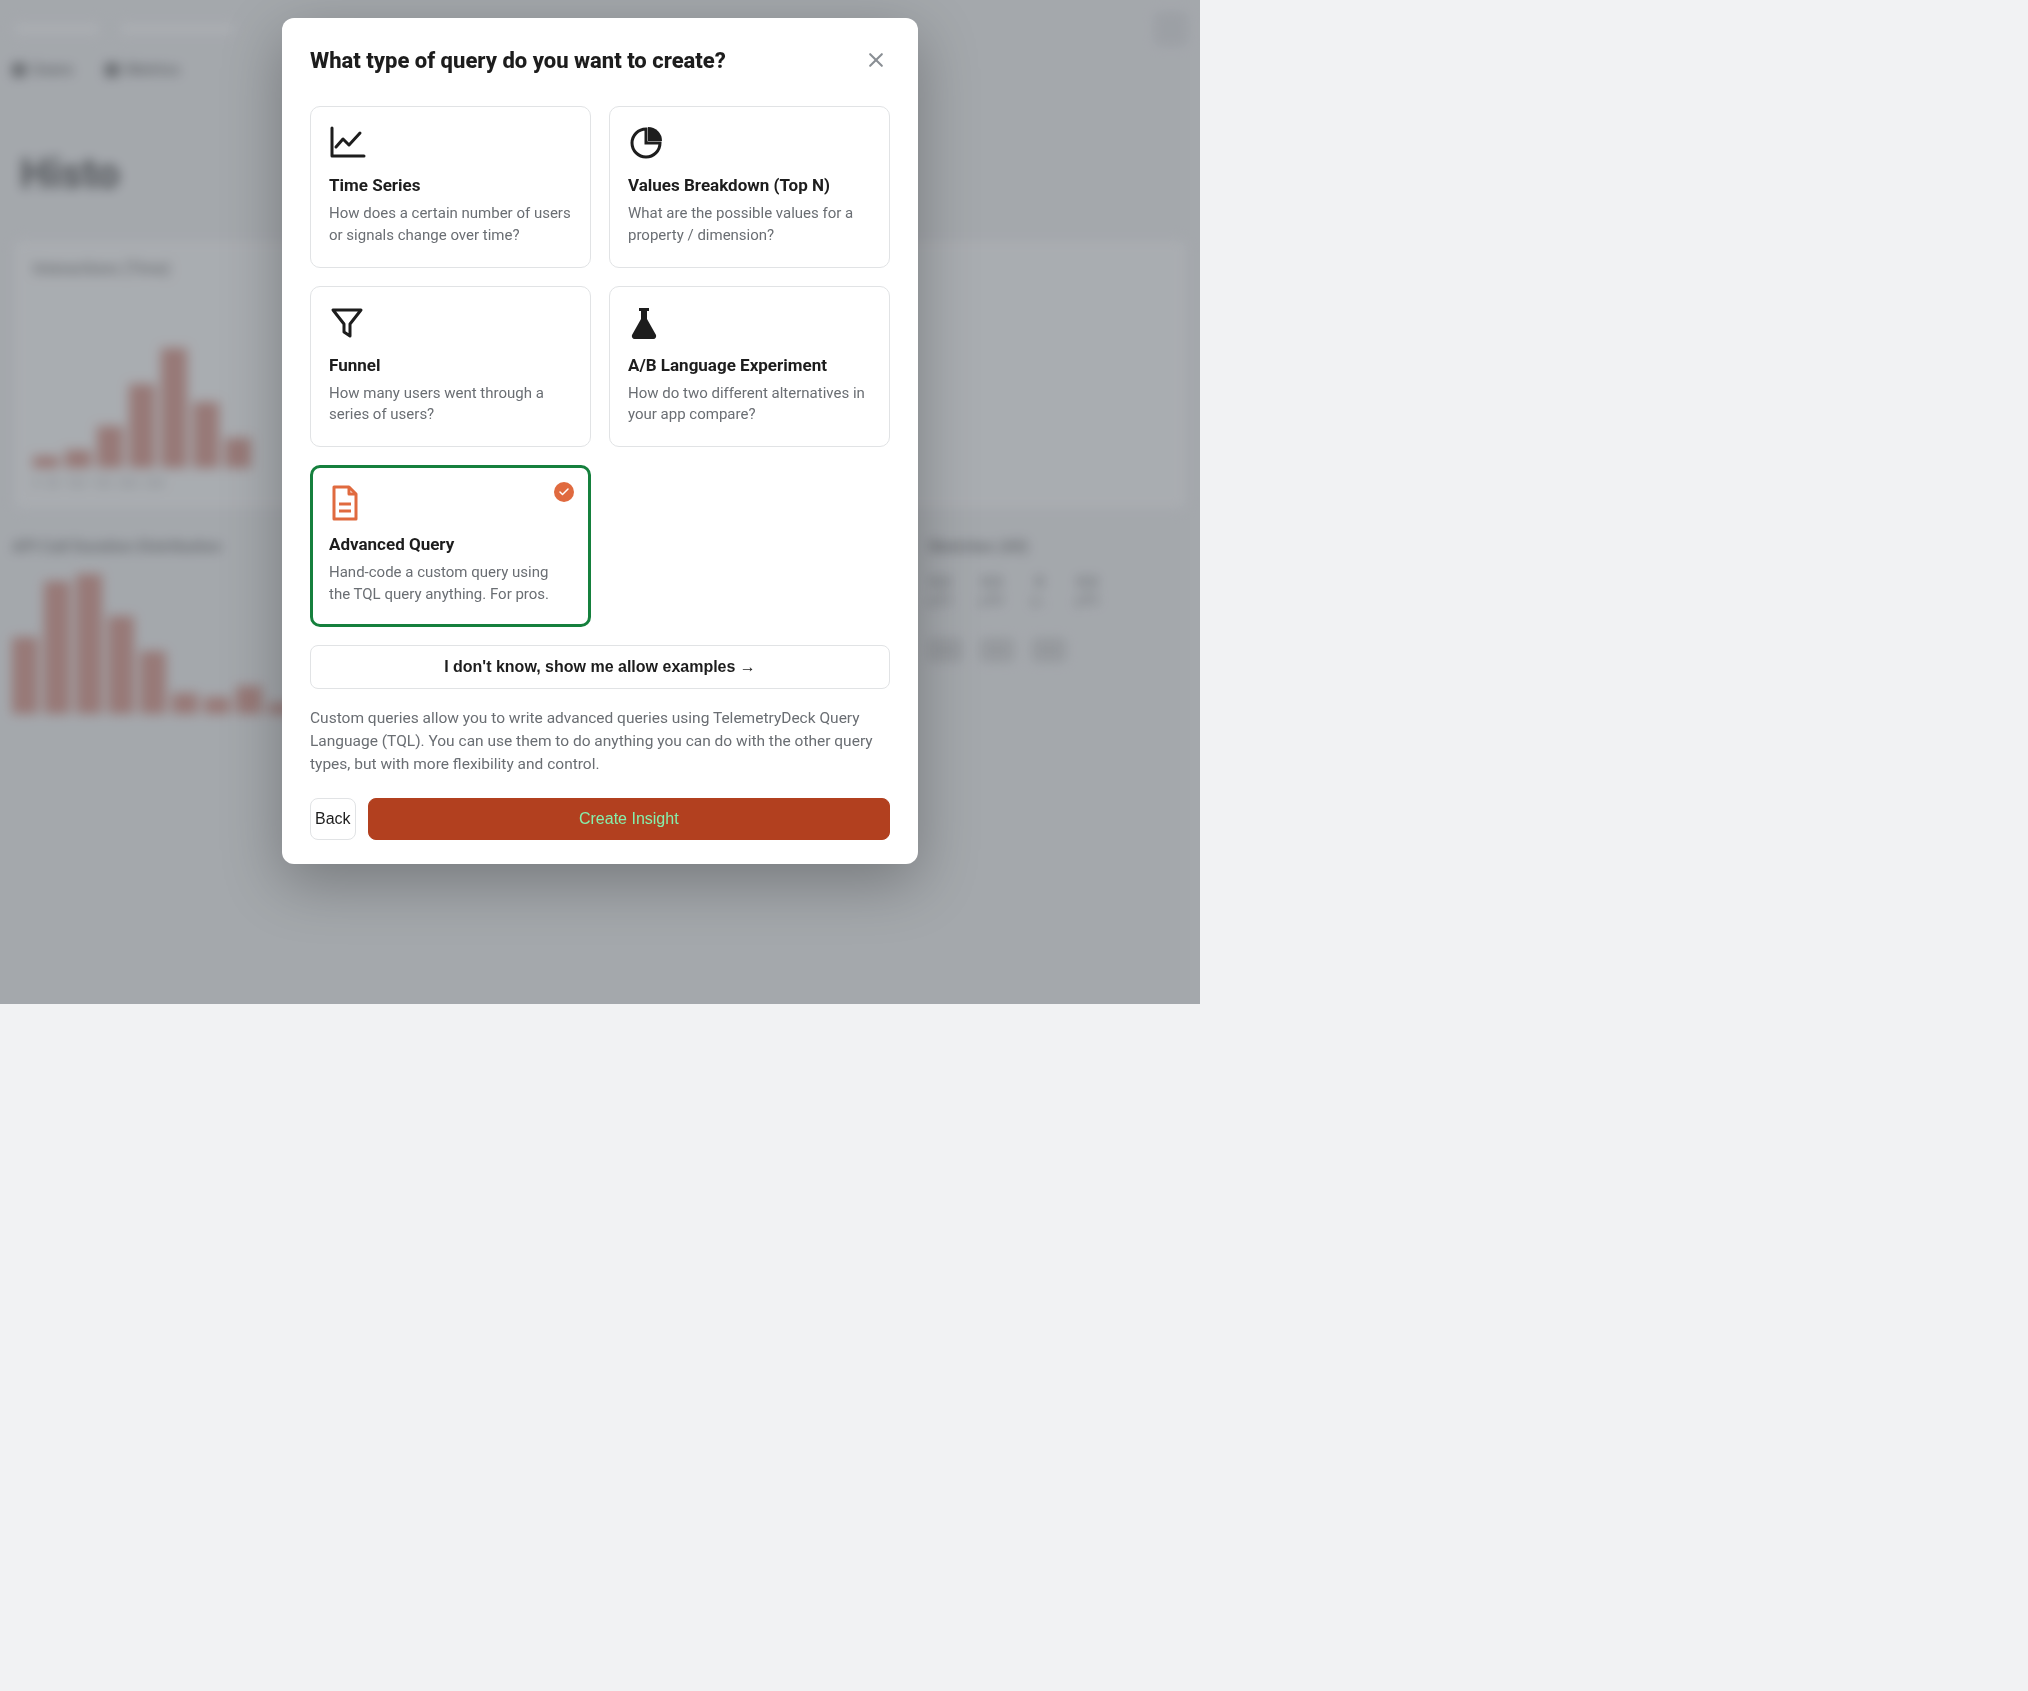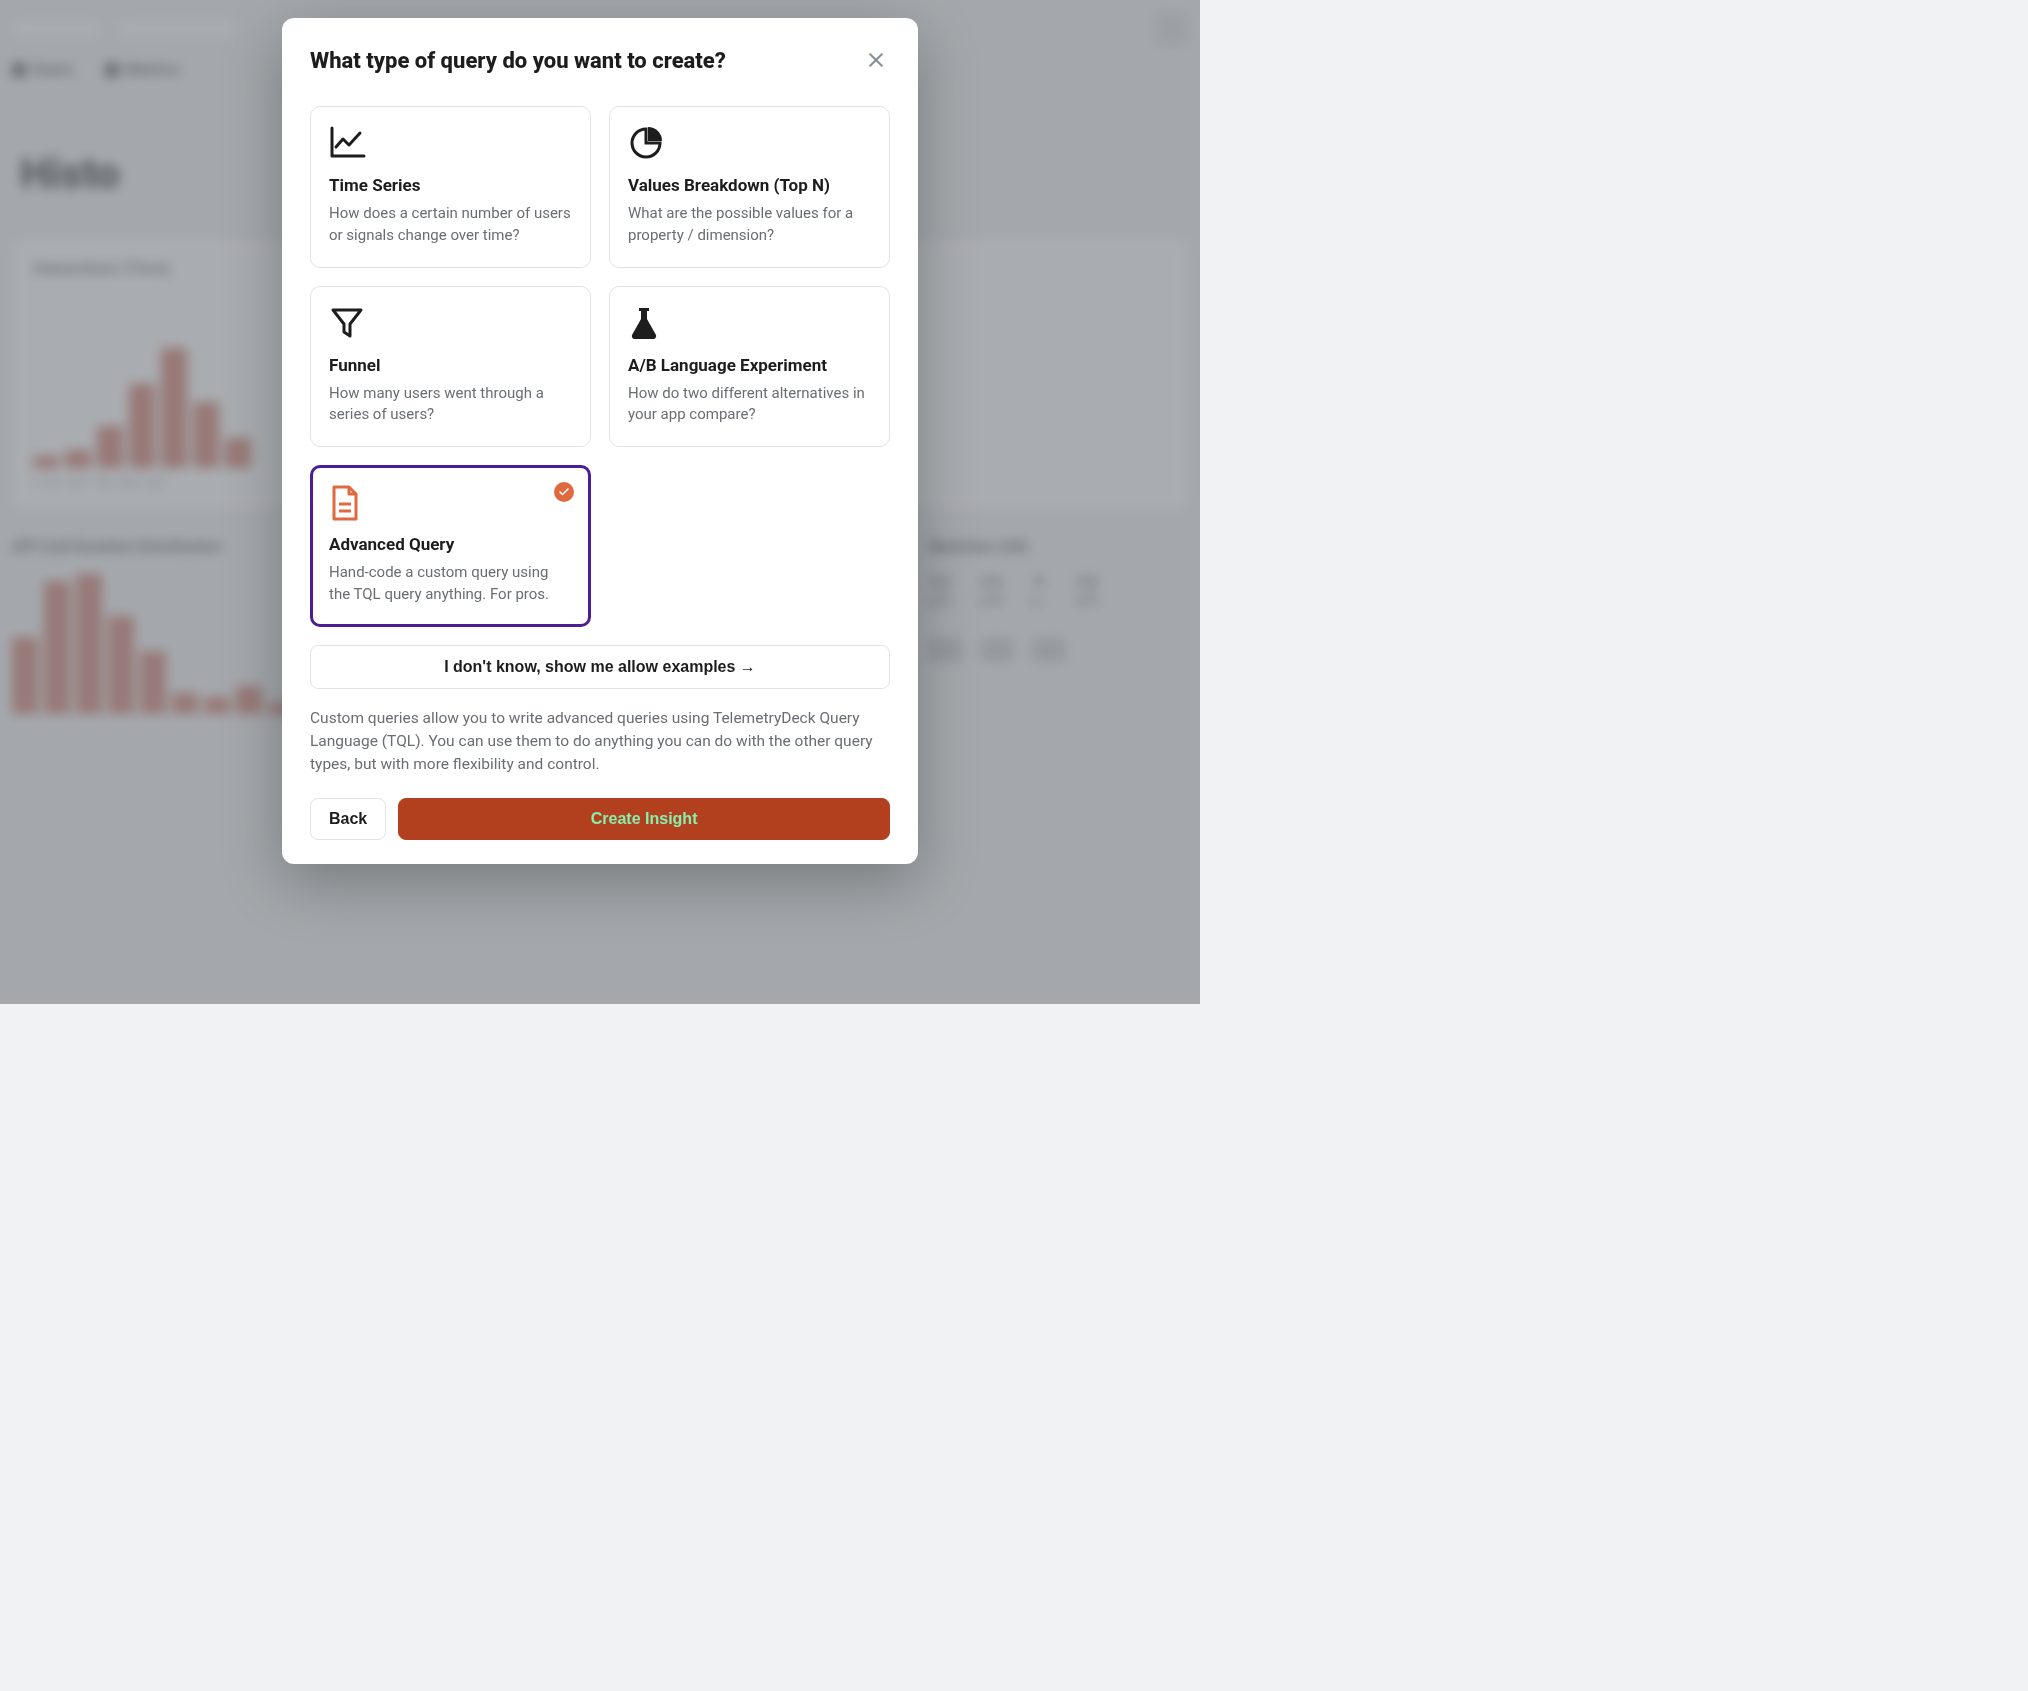--- a/index.html
+++ b/index.html
@@ -73,21 +73,21 @@
   .cards{display:grid;grid-template-columns:1fr 1fr;gap:18px;margin-bottom:18px;}
   .card{
     border:1px solid var(--card-border);
     border-radius:10px;
     padding:18px 18px 20px;
     cursor:pointer;
     position:relative;
     background:#fff;
   }
   .card.selected{
-    border:3px solid #4c1d95;
+    border:3px solid #15803d;
     padding:16px 16px 18px;
   }
   .card-icon{height:38px;margin-bottom:12px;color:var(--text);}
   .card.selected .card-icon{color:#e06a3f;}
   .card-title{font-weight:700;font-size:17px;color:var(--text);margin-bottom:8px;}
   .card-desc{font-size:15px;line-height:1.45;color:var(--muted);}
   .check-badge{
     position:absolute;top:14px;right:14px;
     width:20px;height:20px;border-radius:50%;
     background:#e06a3f;display:none;align-items:center;justify-content:center;
@@ -99,21 +99,21 @@
     width:100%;
     border:1px solid var(--card-border);
     background:#fff;border-radius:8px;
     padding:12px;font-size:16px;font-weight:600;color:var(--text);
     cursor:pointer;margin-bottom:18px;
   }
 
   .explain{font-size:15.5px;line-height:1.5;color:var(--muted);margin-bottom:22px;}
 
   .footer{display:flex;gap:12px;}
-  .btn{border-radius:8px;font-size:16px;font-weight:700;cursor:pointer;padding:11px 18px;}
+  .btn{border-radius:8px;font-size:16px;font-weight:400;cursor:pointer;padding:11px 4px;}
   .btn-secondary{background:#fff;border:1px solid var(--card-border);color:var(--text);}
   .btn-primary{flex:1;background:var(--accent-dark);border:1px solid var(--accent-dark);color:#86efac;}
 </style>
 </head>
 <body>
 
 <div class="bg-page">
   <div class="bg-topbar">
     <div class="bg-pill" style="width:90px;"></div>
     <div class="bg-pill" style="width:120px;"></div>

